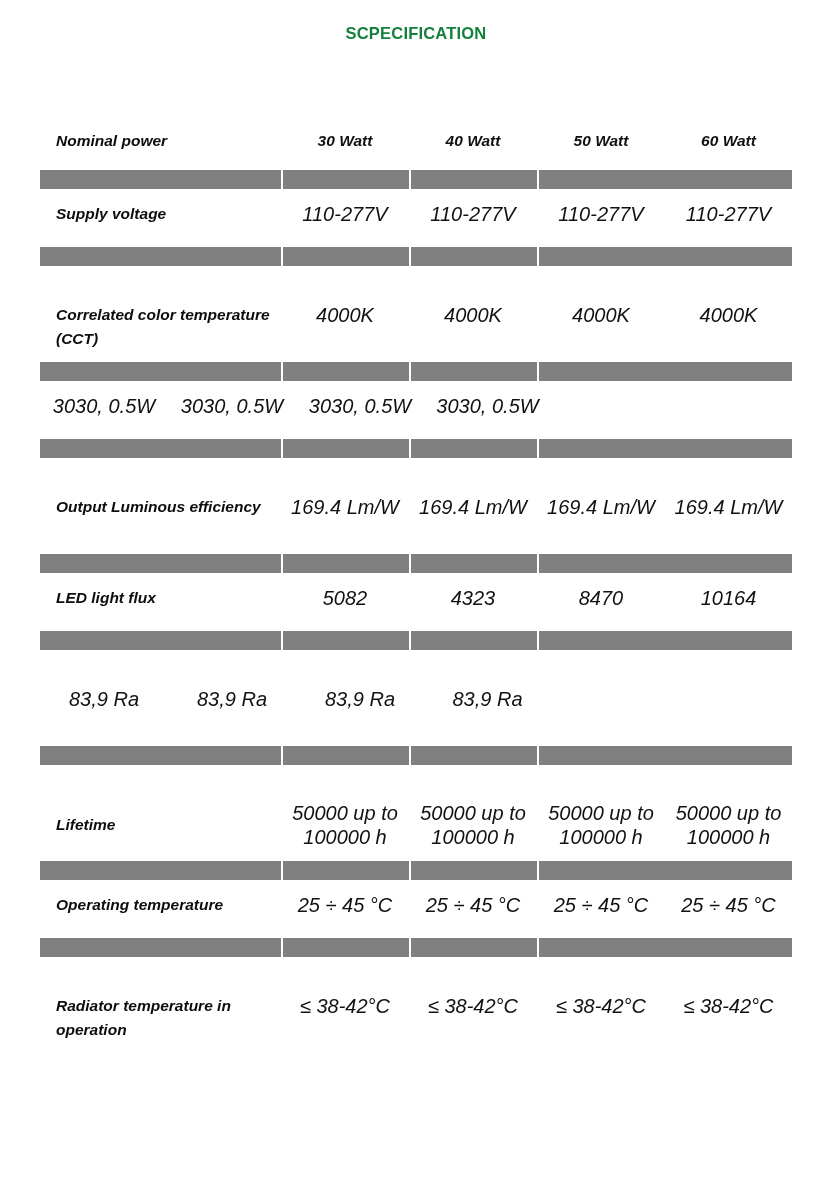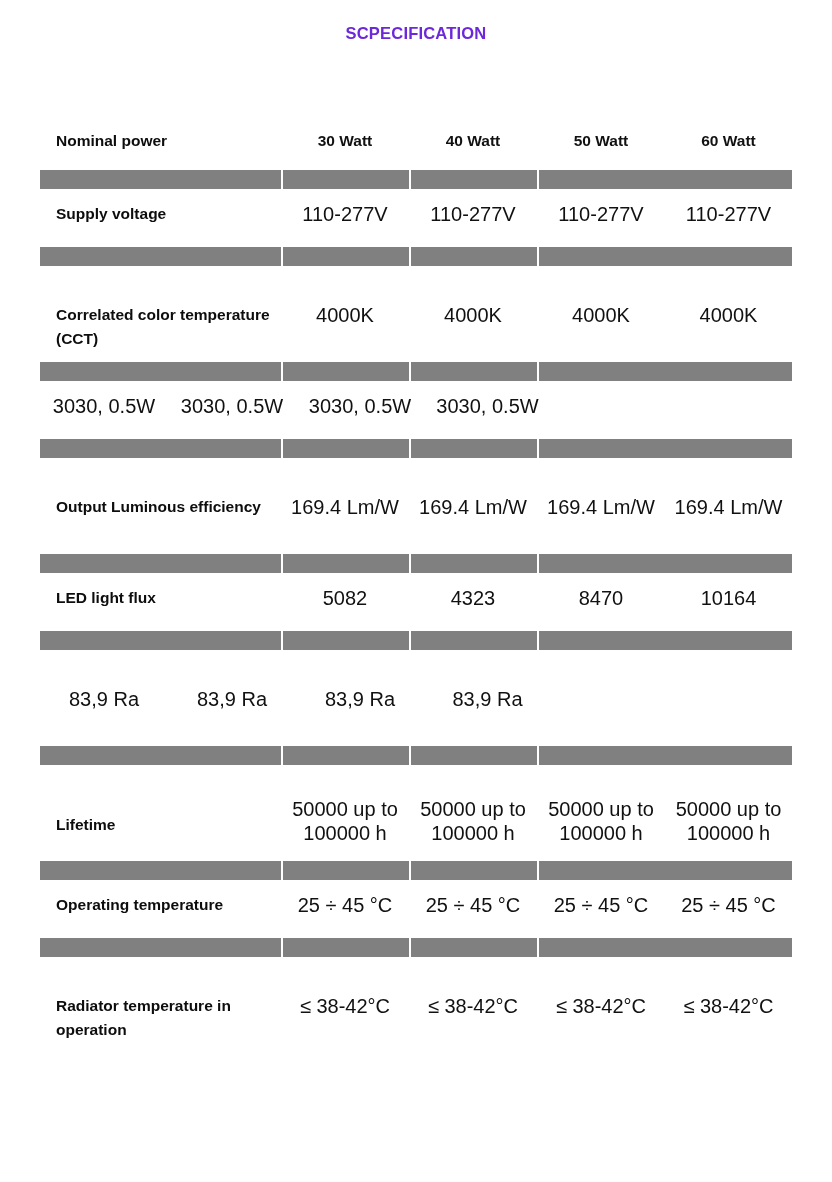--- a/index.html
+++ b/index.html
@@ -25,28 +25,29 @@
 
   .doc-title {
     position: absolute;
     top: 24px;
     left: 0;
     width: 832px;
     text-align: center;
     font-size: 16.5px;
     font-weight: bold;
     letter-spacing: 0.2px;
-    color: #6d28d9;
+    color: #15803d;
   }
 
   .spec-table {
     position: absolute;
     top: 112px;
     left: 40px;
     width: 752px;
+    font-style: italic;
   }
 
   
   .row {
     display: flex;
     width: 752px;
     align-items: flex-start;
   }
 
   .cell-label {
@@ -90,21 +91,21 @@
   .row-data {
     min-height: 58px;
     align-items: flex-start;
     padding-top: 13px;
   }
   .row-data.tall {
     min-height: 72px;
     margin-top: 24px;
   }
   .row-data.label-middle {
-    align-items: flex-start;
+    align-items: center;
     padding-top: 8px;
     padding-bottom: 8px;
   }
   .row-data.label-middle .cell-label {
     align-self: center;
   }
 
   
   .sep {
     display: flex;

